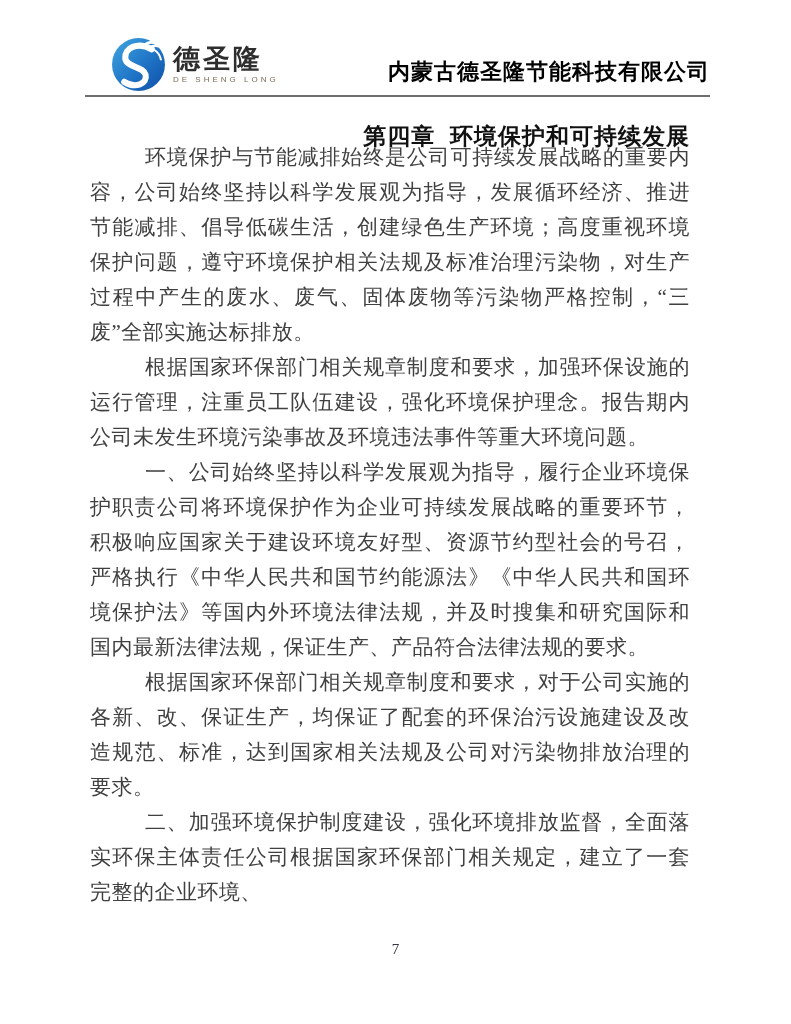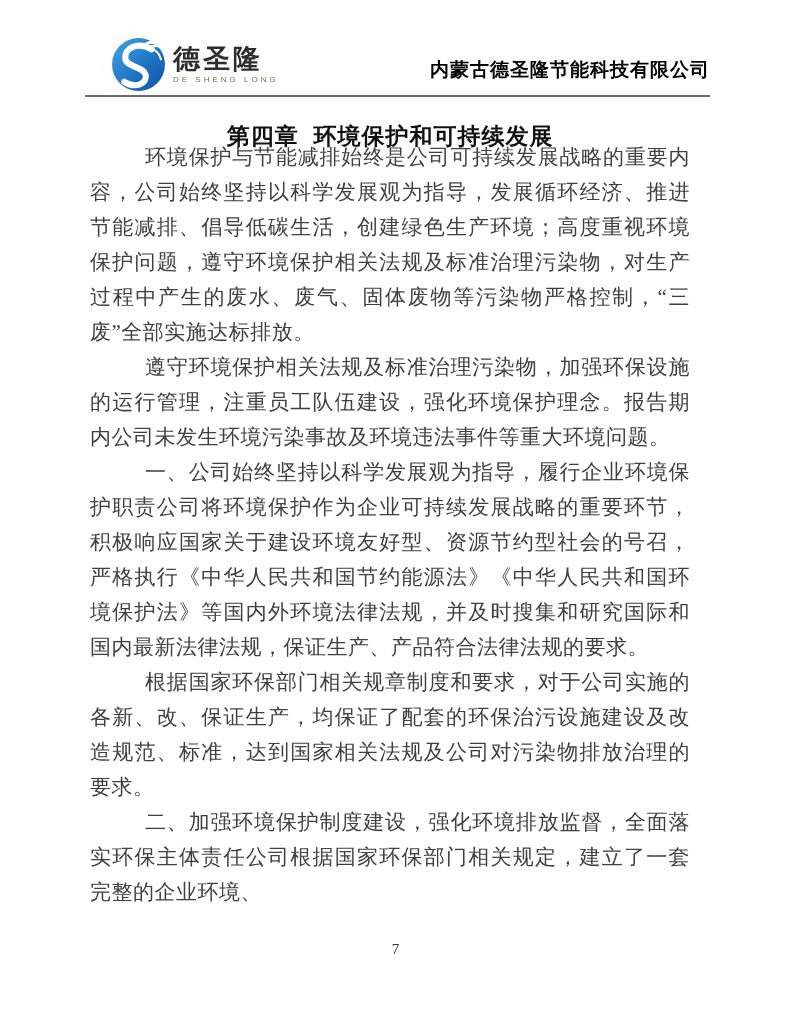--- a/index.html
+++ b/index.html
@@ -51,41 +51,41 @@
     font-size: 8px;
     letter-spacing: 3px;
     color: #7d6a55;
     margin-top: 2px;
   }
   .company-name {
     position: absolute;
     top: 57px;
     right: 81px;
     font-weight: 700;
-    font-size: 19px;
+    font-size: 22px;
     letter-spacing: 1px;
     color: #000000;
     white-space: nowrap;
   }
   .header-rule {
     position: absolute;
     top: 95px;
     left: 85px;
     width: 625px;
     height: 2px;
     background: #6e6e6e;
   }
 
   
   .doc-title {
     position: absolute;
     top: 106px;
     left: 90px;
     width: 600px;
-    text-align: center;
+    text-align: right;
     font-weight: 700;
     font-size: 23px;
     letter-spacing: 1px;
     word-spacing: 8px;
     color: #111111;
     white-space: pre-wrap;
   }
   .content {
     position: absolute;
     top: 140px;
@@ -139,21 +139,21 @@
   </div>
 
   <div class="company-name">内蒙古德圣隆节能科技有限公司</div>
 
   <div class="header-rule"></div>
 
   <h1 class="doc-title">第四章 环境保护和可持续发展</h1>
 
   <div class="content">
     <p>环境保护与节能减排始终是公司可持续发展战略的重要内容，公司始终坚持以科学发展观为指导，发展循环经济、推进节能减排、倡导低碳生活，创建绿色生产环境；高度重视环境保护问题，遵守环境保护相关法规及标准治理污染物，对生产过程中产生的废水、废气、固体废物等污染物严格控制，“三废”全部实施达标排放。</p>
-    <p>遵守环境保护相关法规及标准治理污染物，加强环保设施的运行管理，注重员工队伍建设，强化环境保护理念。报告期内公司未发生环境污染事故及环境违法事件等重大环境问题。</p>
+    <p>根据国家环保部门相关规章制度和要求，加强环保设施的运行管理，注重员工队伍建设，强化环境保护理念。报告期内公司未发生环境污染事故及环境违法事件等重大环境问题。</p>
     <p>一、公司始终坚持以科学发展观为指导，履行企业环境保护职责公司将环境保护作为企业可持续发展战略的重要环节，积极响应国家关于建设环境友好型、资源节约型社会的号召，严格执行《中华人民共和国节约能源法》《中华人民共和国环境保护法》等国内外环境法律法规，并及时搜集和研究国际和国内最新法律法规，保证生产、产品符合法律法规的要求。</p>
     <p>根据国家环保部门相关规章制度和要求，对于公司实施的各新、改、保证生产，均保证了配套的环保治污设施建设及改造规范、标准，达到国家相关法规及公司对污染物排放治理的要求。</p>
     <p>二、加强环境保护制度建设，强化环境排放监督，全面落实环保主体责任公司根据国家环保部门相关规定，建立了一套完整的企业环境、</p>
   </div>
 
   <div class="page-number">7</div>
 
 </div>
 
 </body></html>

